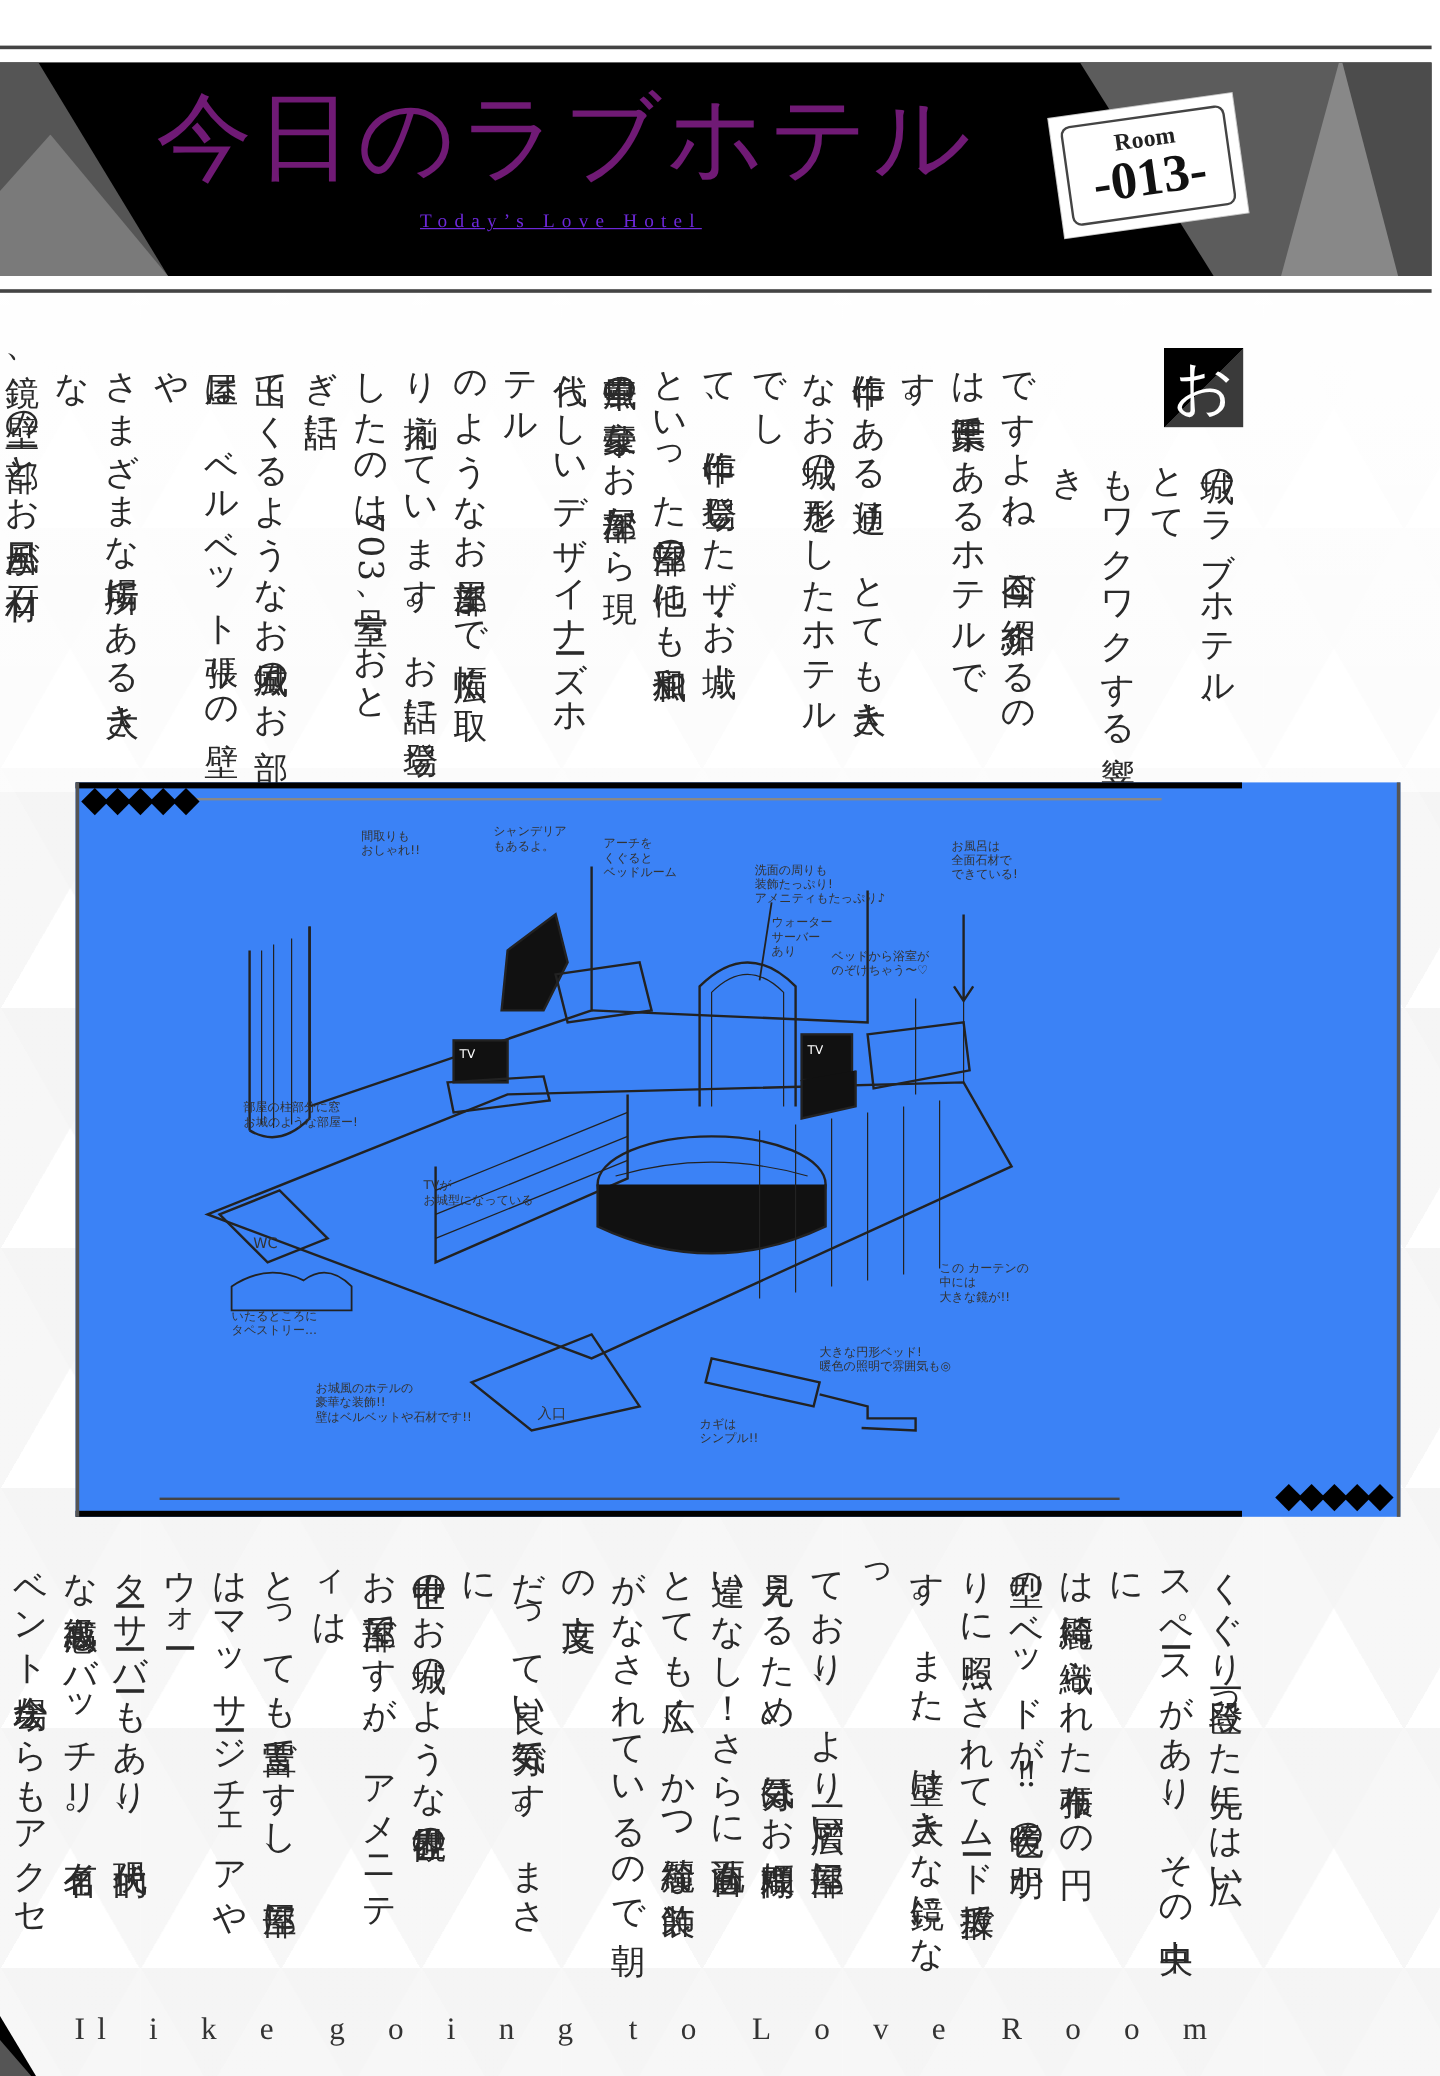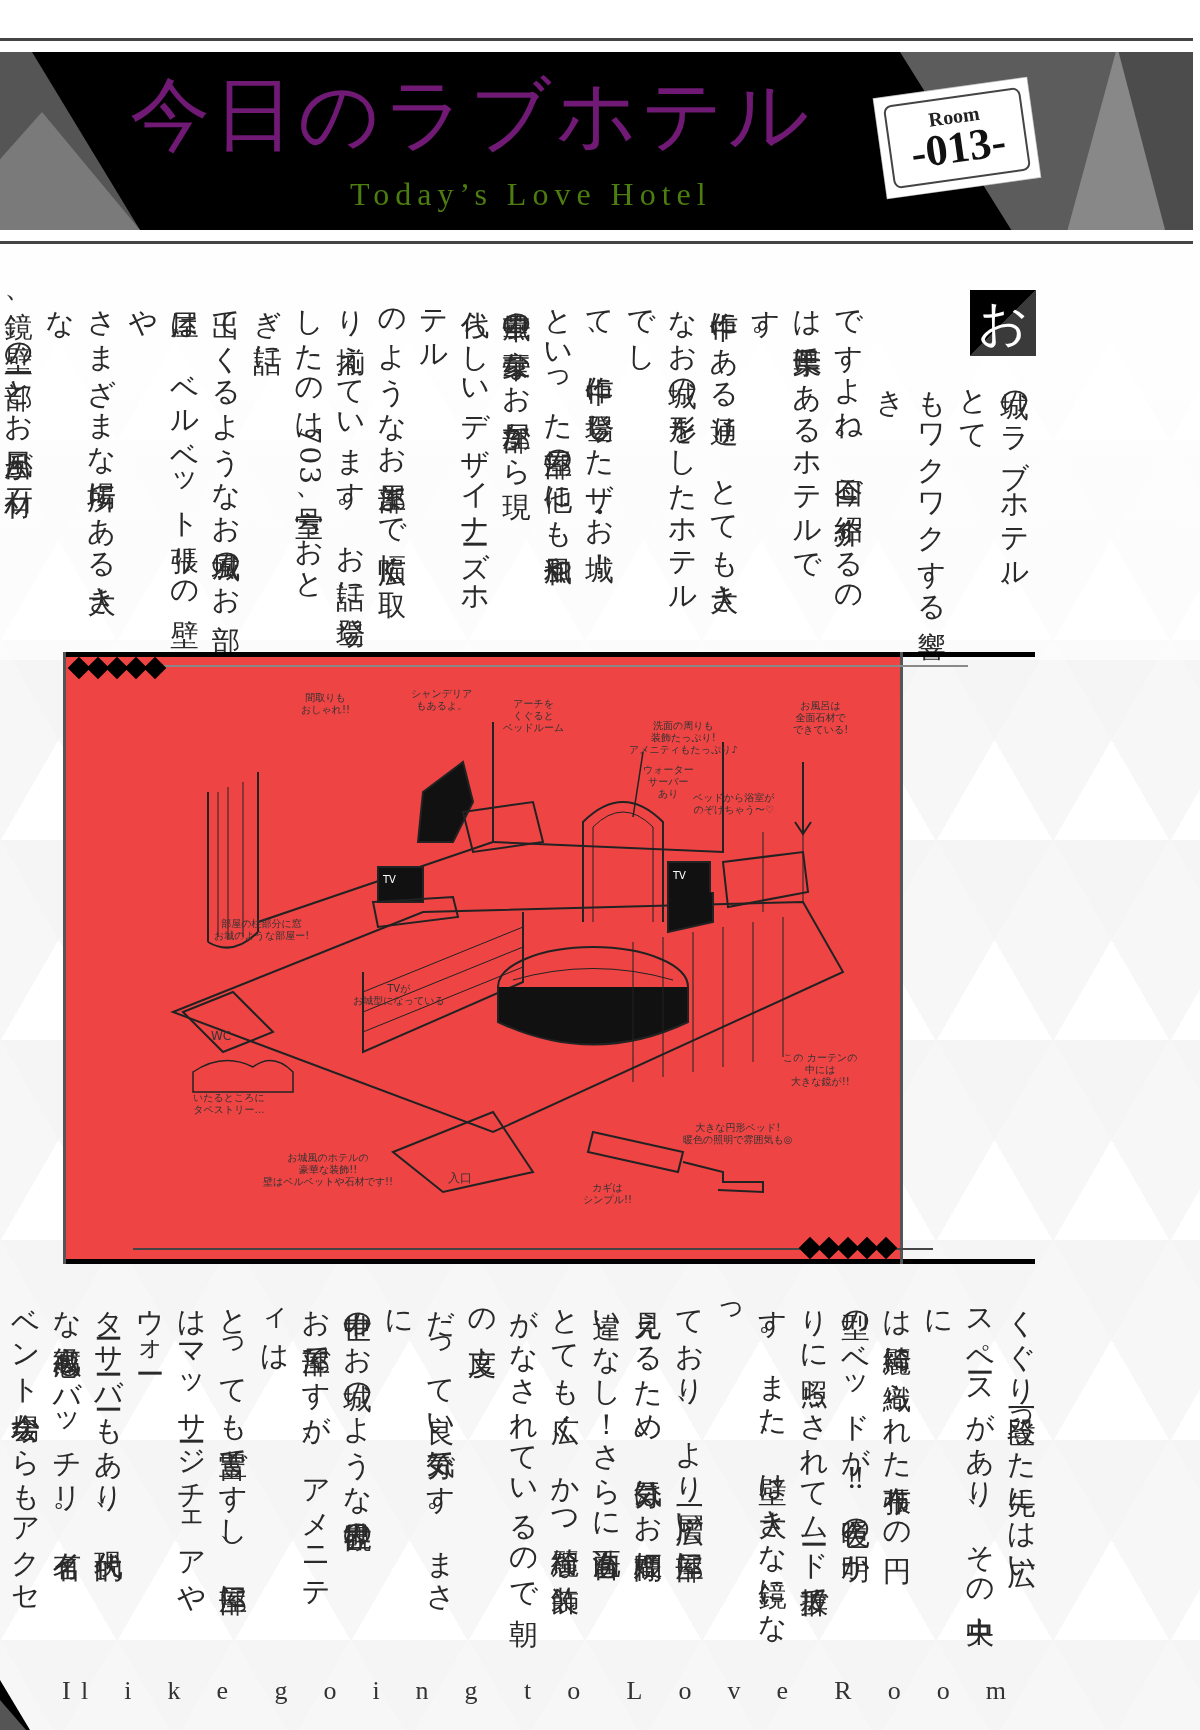--- a/index.html
+++ b/index.html
@@ -52,22 +52,22 @@
     background:#4c4c4c; clip-path:polygon(20% 0, 100% 0, 100% 100%, 70% 100%);
   }
   .title-jp {
     position:absolute; left:130px; top:62px; width:720px;
     font-family:"DejaVu Serif","Liberation Serif",serif;
     font-size:80px; letter-spacing:4px; color:#701a75; font-weight:normal;
     white-space:nowrap;
   }
   .title-en {
     position:absolute; left:350px; top:176px; width:400px;
-    font-family:"Liberation Serif",serif; font-size:32px; letter-spacing:6px;
-    color:#4d7c0f; white-space:nowrap;
+    font-family:"Liberation Serif",serif; font-size:16px; letter-spacing:6px;
+    color:#6d28d9; white-space:nowrap;text-decoration:underline;
   }
   .room-plate {
     position:absolute; left:880px; top:88px; width:150px; height:96px;
     background:#fff; transform:rotate(-8deg);
     border:2px solid #fff; box-shadow:0 0 0 1px #ccc;
   }
   .room-plate .inner {
     position:absolute; left:6px; top:6px; right:6px; bottom:6px;
     border:2px solid #444; border-radius:8px;
     display:flex; flex-direction:column; align-items:center; justify-content:center;
@@ -88,23 +88,22 @@
   .dropcap {
     position:absolute; left:970px; top:290px; width:66px; height:66px;
     background:linear-gradient(135deg, #000 0 50%, #3a3a3a 50% 100%);
     color:#fff; font-size:50px; display:flex; align-items:center; justify-content:center;
     font-family:"DejaVu Serif",serif;
   }
   .bottom-text { right:158px; top:1290px; height:340px; width:920px; }
 
   
   .illus-frame {
-    position:absolute; left:63px; top:652px; width:840px; height:612px;
-    background:#ef4444;
-    text-align:center;
+    position:absolute; left:63px; top:652px; width:1104px; height:612px;
+    background:#3b82f6;
   }
   .illus-frame .top-bar { position:absolute; left:0; top:0; width:972px; height:5px; background:#000; }
   .illus-frame .bot-bar { position:absolute; left:0; bottom:0; width:972px; height:5px; background:#000; }
   .illus-frame .left-bar { position:absolute; left:0; top:0; width:3px; height:612px; background:#555; }
   .illus-frame .right-bar { position:absolute; right:0; top:0; width:3px; height:612px; background:#555; }
   .illus-frame .top-thin { position:absolute; left:90px; top:13px; width:815px; height:2px; background:#888; }
   .illus-frame .bot-thin { position:absolute; left:70px; bottom:14px; width:800px; height:2px; background:#444; }
   .diamonds { position:absolute; display:flex; }
   .diamonds span { width:16px; height:16px; background:#000; transform:rotate(45deg); margin:0 1.5px; }
   .diamonds.tl { left:6px; top:8px; }
@@ -258,21 +257,21 @@
 装飾たっぷり!
 アメニティもたっぷり♪</div>
   <div class="note" style="left:730px; top:48px;">お風呂は
 全面石材で
 できている!</div>
   <div class="note" style="left:580px; top:112px;">ウォーター
 サーバー
 あり</div>
   <div class="note" style="left:630px; top:140px;">ベッドから浴室が
 のぞけちゃう〜♡</div>
-  <div class="note" style="left:140px; top:266px;margin-left:11px;">部屋の柱部分に窓
+  <div class="note" style="left:140px; top:266px;">部屋の柱部分に窓
 お城のような部屋ー!</div>
   <div class="note" style="left:290px; top:288px;margin-top:43px;">TVが
 お城型になっている</div>
   <div class="note" style="left:720px; top:400px;">この カーテンの
 中には
 大きな鏡が!!</div>
   <div class="note" style="left:620px; top:446px;margin-top:24px;">大きな円形ベッド!
 暖色の照明で雰囲気も◎</div>
   <div class="note" style="left:130px; top:440px;">いたるところに
 タペストリー…</div>

